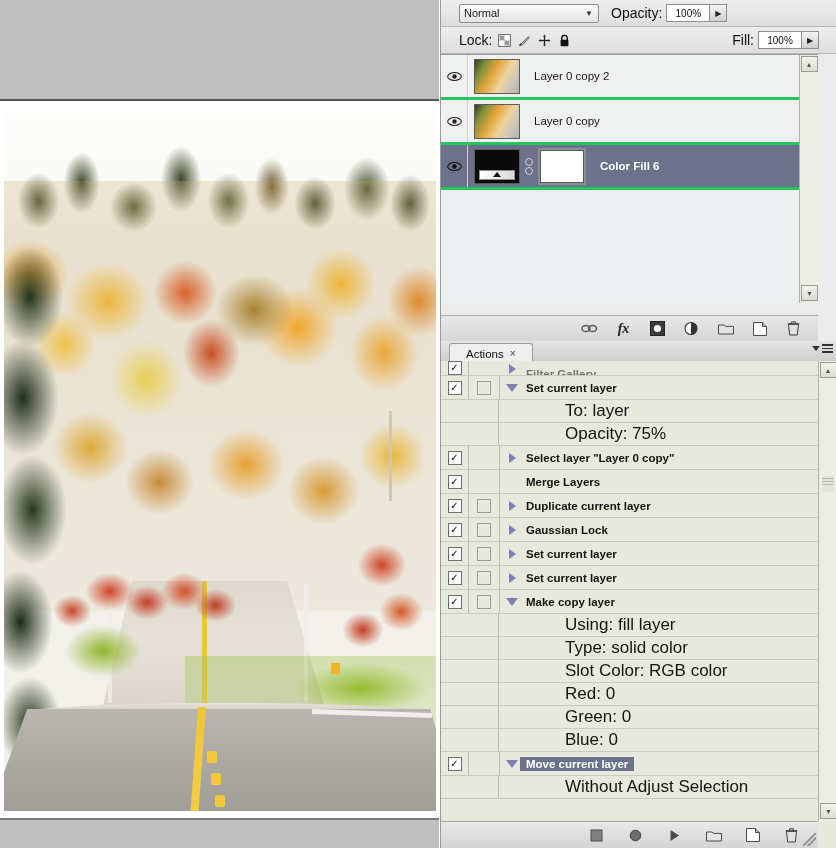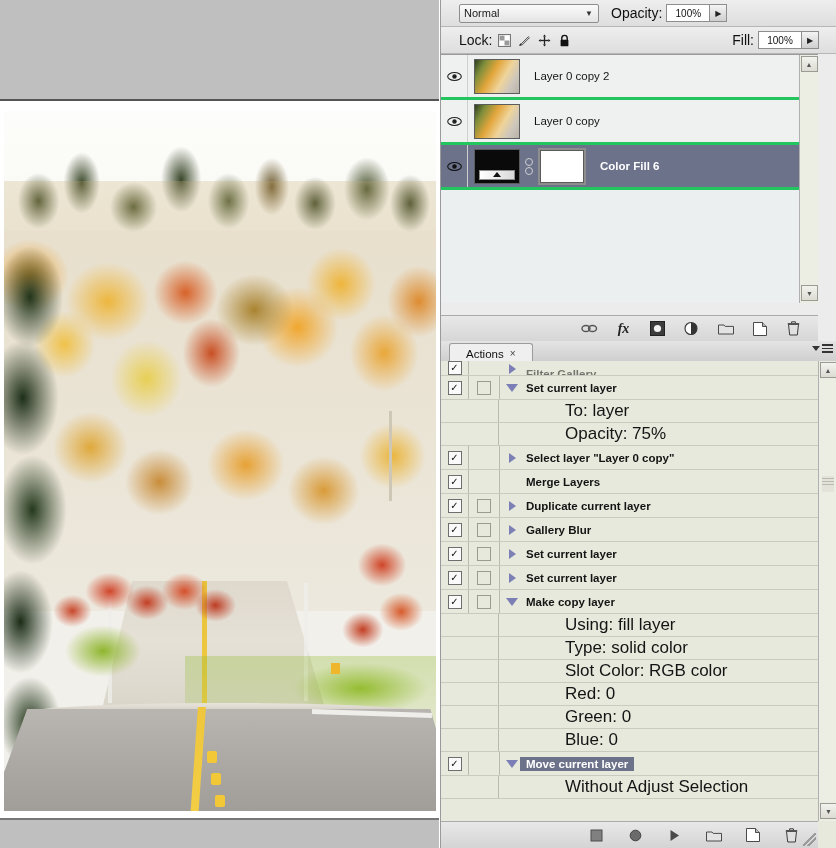--- a/index.html
+++ b/index.html
@@ -487,21 +487,21 @@
           <div class="col-check">
             <div class="cbox">✓</div>
           </div>
           <div class="col-dlg">
             <div class="cbox empty"></div>
           </div>
           <div class="col-body">
             <span class="disc">
                 <span class="tri-r"></span>
               </span>
-            <span class="act-label">Gallery Blur</span>
+            <span class="act-label">Gaussian Lock</span>
           </div>
         </div>
 
         <div class="act-row">
           <div class="col-check">
             <div class="cbox">✓</div>
           </div>
           <div class="col-dlg">
             <div class="cbox empty"></div>
           </div>

